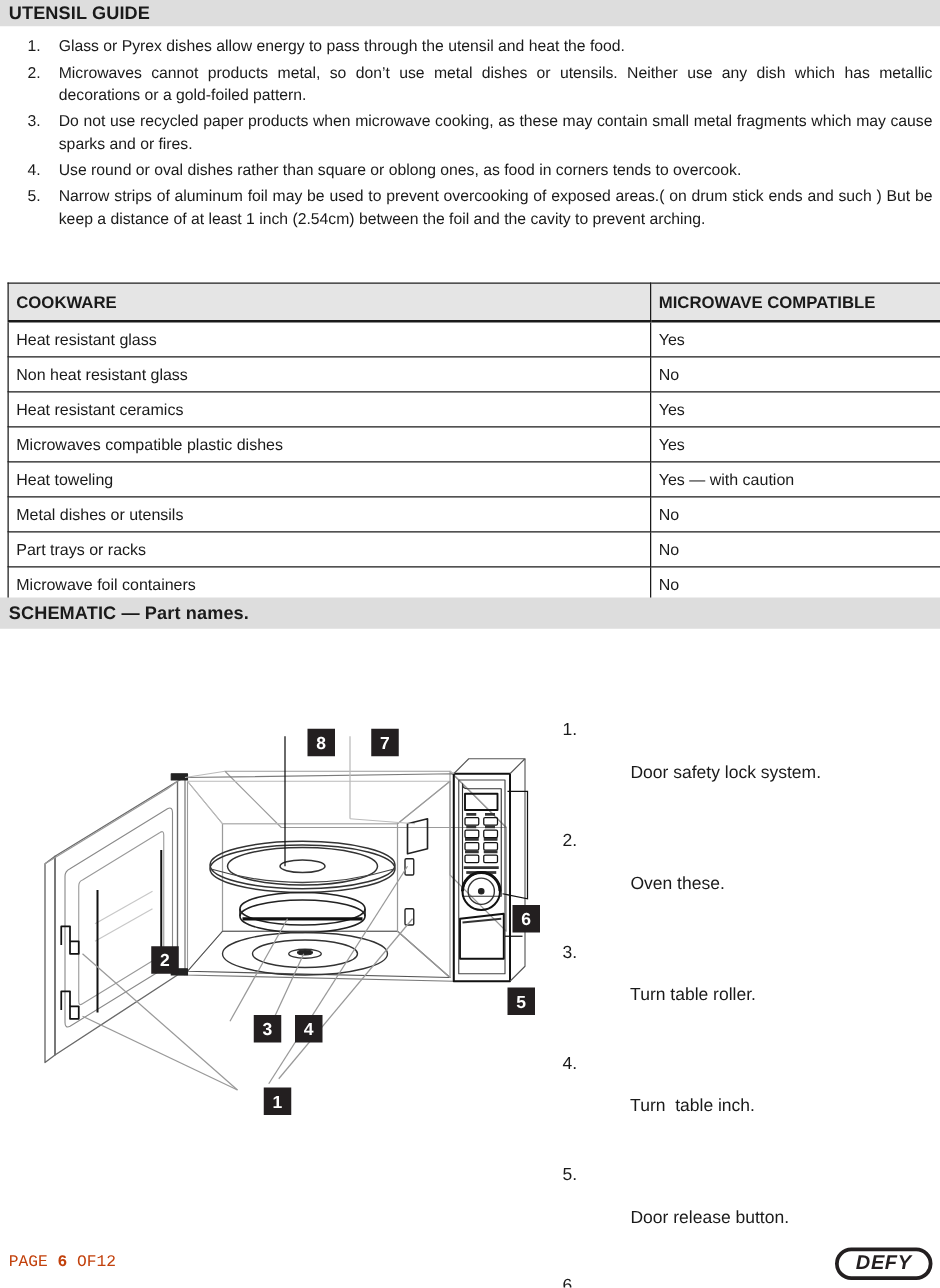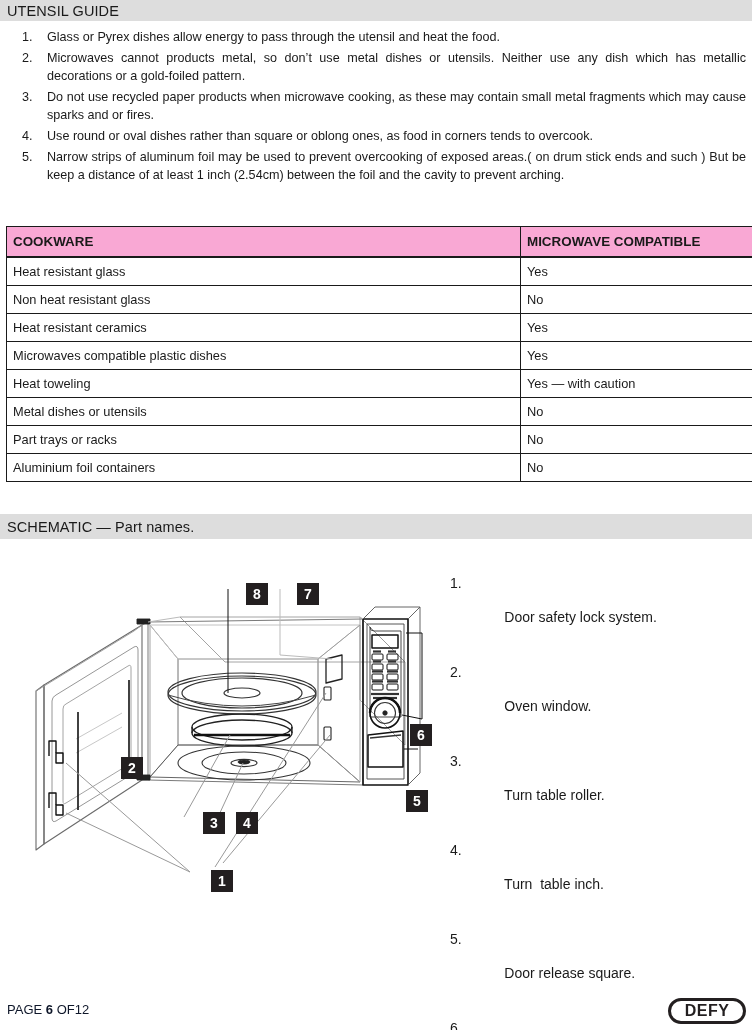--- a/index.html
+++ b/index.html
@@ -20,28 +20,28 @@
   .bar {
     position: absolute;
     left: 0;
     width: 752px;
     background: #dddddd;
     display: flex;
     align-items: center;
   }
   .bar-title {
     font-size: 14.5px;
-    font-weight: normal;
+    font-weight: bold;
     color: #1a1a1a;
     padding-left: 7px;
     letter-spacing: 0.1px;
     white-space: nowrap;
   }
   #utensil-bar { top: 0; height: 21px; }
-  #schematic-bar { top: 514px; height: 25px; text-align: right; }
+  #schematic-bar { top: 478px; height: 25px; text-align: right; }
 
   
   #intro-list {
     position: absolute;
     top: 28px;
     left: 0;
     width: 752px;
   }
   .li {
     position: relative;
@@ -76,21 +76,21 @@
     border: 1px solid #1a1a1a;
     font-size: 12.8px;
     padding: 4px 6px 5px 6px;
     text-align: left;
     font-weight: normal;
     height: 18px;
     vertical-align: middle;
     color: #1a1a1a;
   }
   #cookware-table thead th {
-    background: #f9a8d4;
+    background: #e5e5e5;
     font-weight: bold;
     font-size: 13.4px;
     border-bottom: 2px solid #1a1a1a;
     padding-top: 5px;
     padding-bottom: 6px;
   }
   .col-a { width: 501px; }
   .col-b { width: 243px; }
 
   
@@ -151,36 +151,38 @@
     left: 0;
     top: 998px;
     width: 752px;
     height: 32px;
   }
   #page-indicator {
     position: absolute;
     left: 7px;
     top: 4px;
     font-size: 13px;
-    color: #0f172a;
+    color: #c2410c;
     white-space: pre;
+    font-family: Liberation Mono, monospace;
   }
   #page-indicator .pg-num { font-weight: bold; }
   #brand-logo {
     position: absolute;
     right: 6px;
     top: 0px;
     width: 78px;
     height: 26px;
     border: 3px solid #231f20;
     border-radius: 13px;
     display: flex;
     align-items: center;
     justify-content: center;
     box-sizing: border-box;
+    font-style: italic;
   }
   #brand-logo span {
     font-size: 16px;
     font-weight: bold;
     color: #231f20;
     letter-spacing: 0.5px;
   }
 </style>
 </head>
 <body>
@@ -242,21 +244,21 @@
     </tr>
     <tr>
       <td>Metal dishes or utensils</td>
       <td>No</td>
     </tr>
     <tr>
       <td>Part trays or racks</td>
       <td>No</td>
     </tr>
     <tr>
-      <td>Aluminium foil containers</td>
+      <td>Microwave foil containers</td>
       <td>No</td>
     </tr>
   </tbody>
 </table>
 
 <div class="bar" id="schematic-bar">
   <div class="bar-title">SCHEMATIC — Part names.</div>
 </div>
 
 <div id="schematic">
@@ -421,33 +423,33 @@
   <div class="callout" style="left:410px; top:207px;">6</div>
   <div class="callout" style="left:406px; top:273px;">5</div>
 
   <div id="parts-legend">
     <div class="legend-item">
       <span class="lnum">1.</span>
       <span>Door safety lock system.</span>
     </div>
     <div class="legend-item">
       <span class="lnum">2.</span>
-      <span>Oven window.</span>
+      <span>Oven these.</span>
     </div>
     <div class="legend-item">
       <span class="lnum">3.</span>
       <span>Turn table roller.</span>
     </div>
     <div class="legend-item">
       <span class="lnum">4.</span>
       <span>Turn  table inch.</span>
     </div>
     <div class="legend-item">
       <span class="lnum">5.</span>
-      <span>Door release square.</span>
+      <span>Door release button.</span>
     </div>
     <div class="legend-item">
       <span class="lnum">6.</span>
       
     </div>
 
   </div>
 </div>
 
 <div id="footer">

